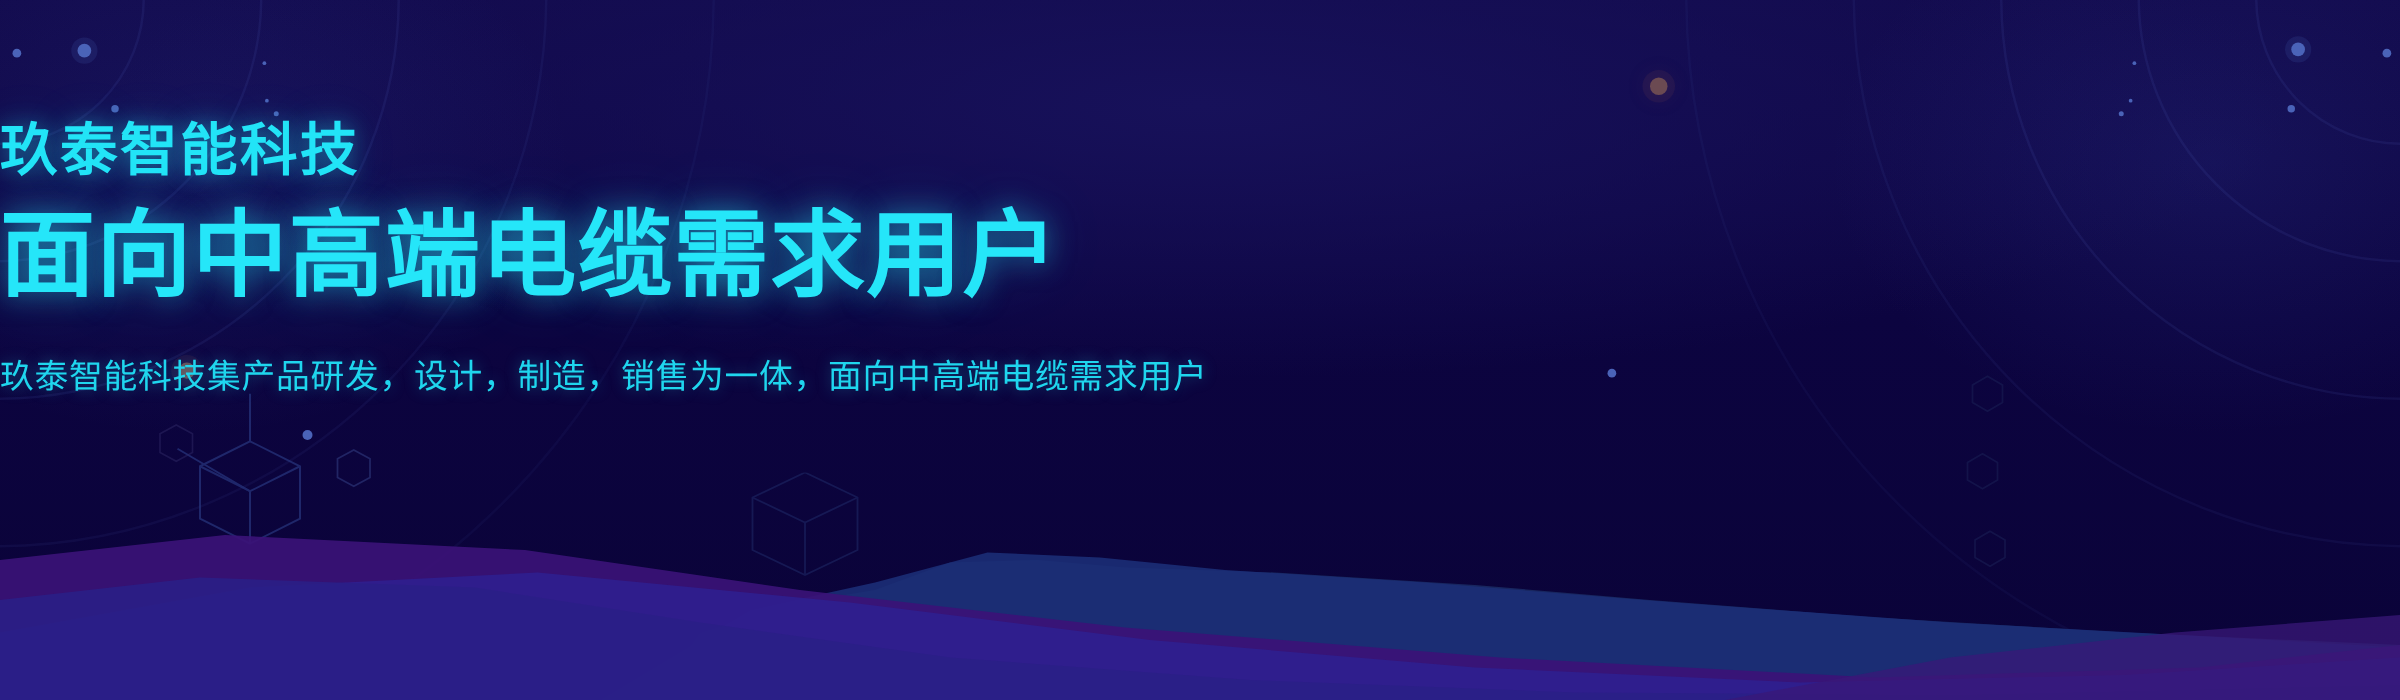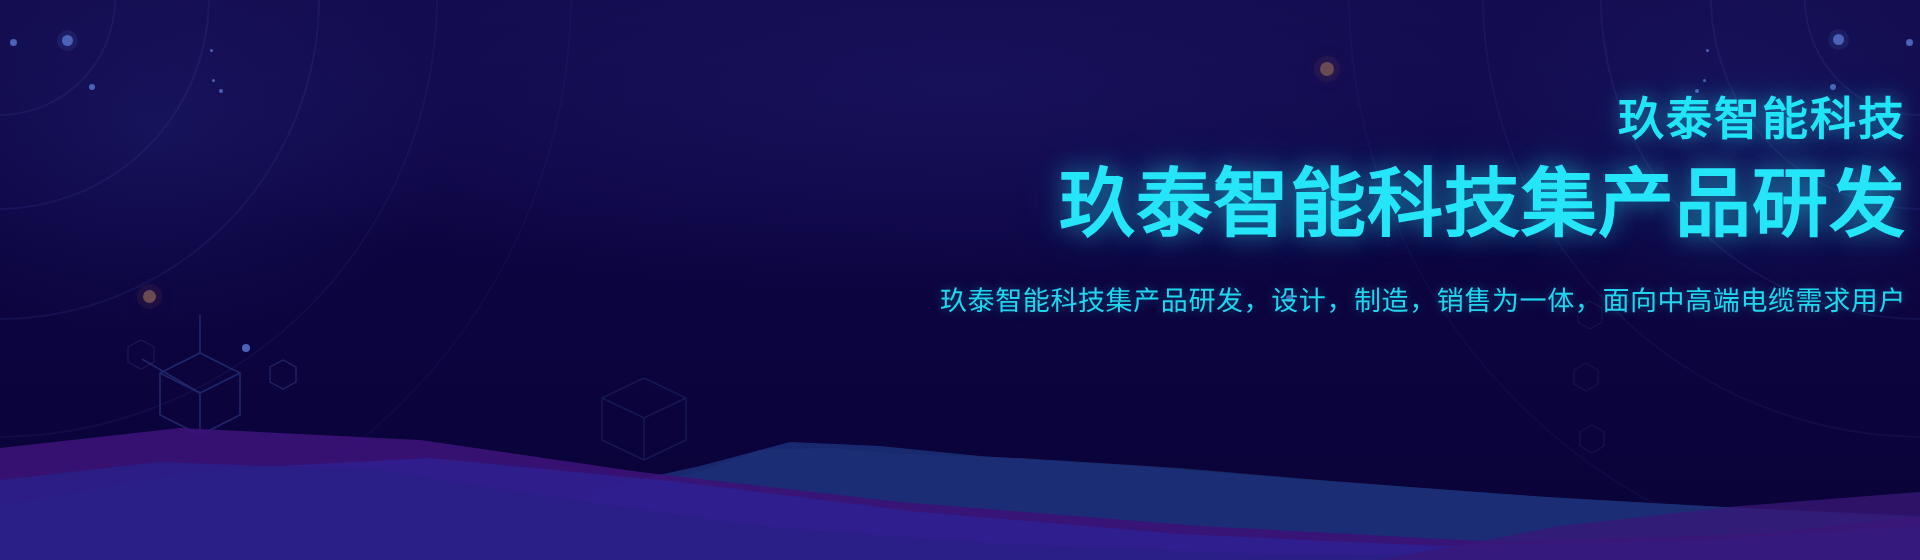--- a/index.html
+++ b/index.html
@@ -94,23 +94,22 @@
     height: 230px;
     pointer-events: none;
   }
   .waves svg { display: block; width: 100%; height: 100%; }
 
   
   .content {
     position: absolute;
     left: 0; right: 14px;
     top: 96px;
-    text-align: right;
+    text-align: left;
     z-index: 5;
-    font-family: Liberation Serif, serif;
   }
   .eyebrow {
     font-size: 46px;
     font-weight: 700;
     letter-spacing: 2px;
     line-height: 1.05;
     color: #22e4f7;
     margin: 0;
     text-shadow: 0 0 18px rgba(34,228,247,0.45), 0 0 40px rgba(34,228,247,0.18);
   }
@@ -225,17 +224,17 @@
       <path d="M0 176 L200 140 L430 128 L680 152 L920 182 L1180 204 L1440 216 L1700 210 L1920 196 L1920 230 L0 230 Z" fill="#2e2091" opacity="0.85"></path>
 
       <path d="M0 150 L160 132 L380 140 L560 168 L760 196 L1000 214 L1260 224 L1560 226 L1920 218 L1920 230 L0 230 Z" fill="#2a1f86" opacity="0.9"></path>
 
       <path d="M1380 230 L1560 196 L1740 176 L1920 162 L1920 230 Z" fill="#3a1878" opacity="0.75"></path>
     </svg>
   </div>
 
   <div class="content">
     <p class="eyebrow">玖泰智能科技</p>
-    <h1 class="headline">玖泰智能科技集产品研发</h1>
+    <h1 class="headline">面向中高端电缆需求用户</h1>
     <p class="subtitle">玖泰智能科技集产品研发，设计，制造，销售为一体，面向中高端电缆需求用户</p>
   </div>
 
 </div>
 
 </body></html>

